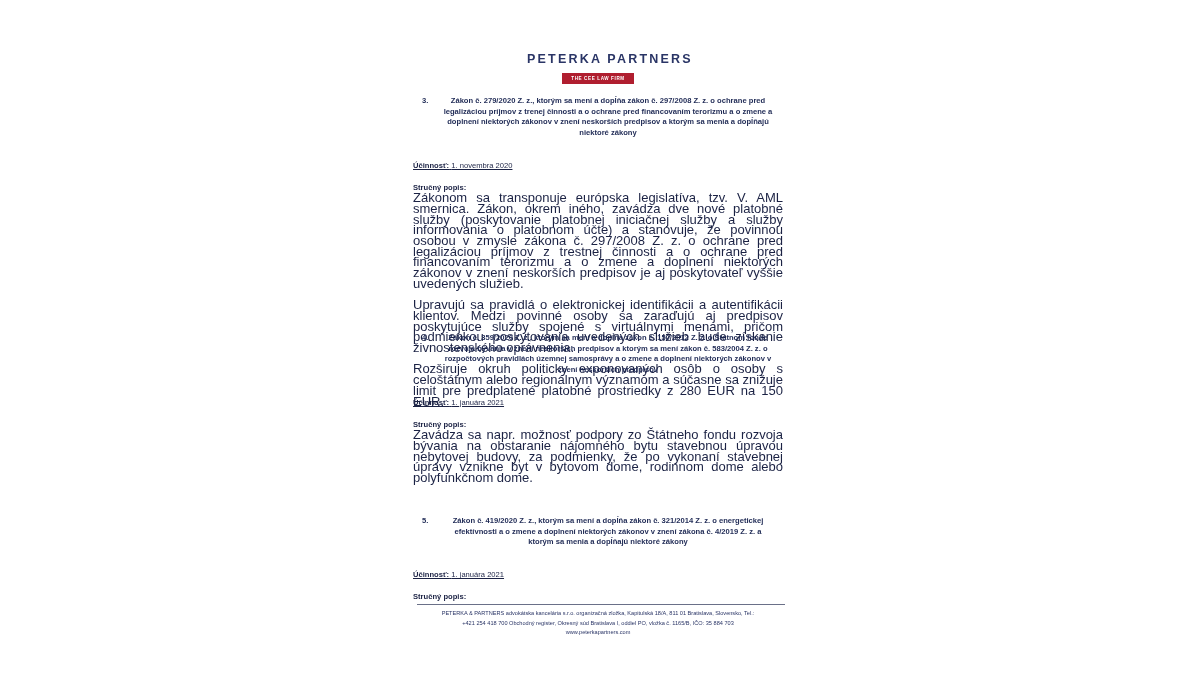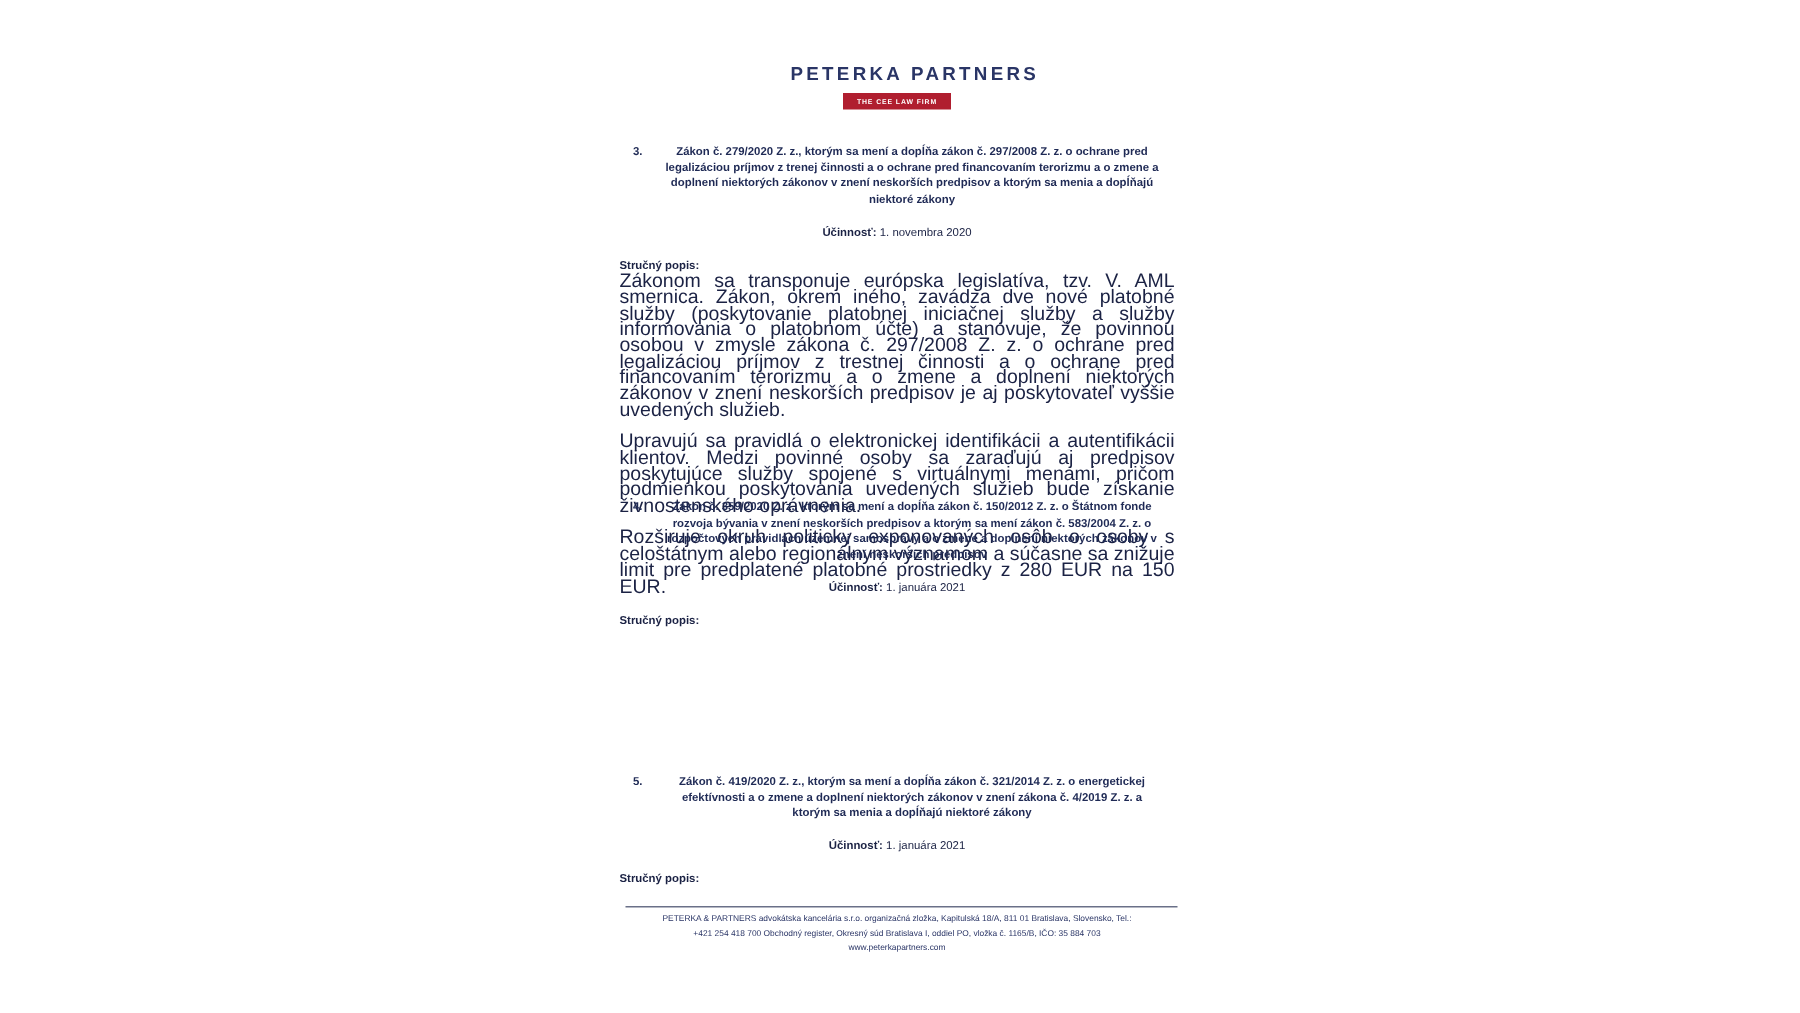--- a/index.html
+++ b/index.html
@@ -1,27 +1,27 @@
 <!DOCTYPE html>
 <html><head>
   <meta charset="utf-8">
   <style>
     html, body { margin: 0; padding: 0; background: #ffffff; }
     body { width: 1200px; height: 675px; overflow: hidden; position: relative;
            font-family: "Liberation Sans", "DejaVu Sans", sans-serif; color: #1b2244; }
     .page { position: absolute; left: 413px; top: 0; width: 370px; }
-    .logo { position: absolute; left: 114px; top: 42px; width: 142px; text-align: center; }
+    .logo { position: absolute; left: 114px; top: 52px; width: 142px; text-align: center; }
     .logo-name { font-size: 12.5px; font-weight: bold; letter-spacing: 2.2px; color: #2a3566; white-space: nowrap; }
     .logo-badge { display: inline-block; margin-top: 5px; background: #b01e2f; color: #fff;
                   font-size: 4.6px; font-weight: bold; letter-spacing: 0.6px; padding: 3px 9px; }
     .section { position: absolute; left: 0; width: 370px; }
     .heading { position: relative; text-align: center; font-weight: bold; font-size: 7.6px;
                line-height: 10.7px; color: #1f2a55; padding: 0 8px 0 28px; }
     .num { position: absolute; left: 9px; top: 0; font-weight: bold; }
-    .eff { text-align: center; font-size: 7.6px; line-height: 10.7px; margin-top: 11px; color: #1b2244; }
+    .eff { font-size: 7.6px; line-height: 10.7px; margin-top: 22px; color: #1b2244; text-decoration: underline; }
     .eff b { font-weight: bold; }
     .lbl { text-align: left; font-weight: bold; font-size: 7.6px; line-height: 10.7px; margin-top: 11px; }
     .para { font-size: 13px; line-height: 10.7px; text-align: justify; color: #1b2244; }
     .para + .para { margin-top: 10.7px; }
     .footer-line { position: absolute; left: 4px; top: 604px; width: 368px; height: 1px; background: #6a7088; }
     .footer { position: absolute; left: 0; top: 609px; width: 370px; text-align: center;
               font-size: 5.6px; line-height: 9.6px; color: #2a3566; }
   </style>
 </head>
 <body>
@@ -51,20 +51,21 @@
   <div class="section" style="top:333px;">
     <div class="heading">
       <span class="num">4.</span>
       <span>Zákon č. 359/2020 Z. z., ktorým sa mení a dopĺňa zákon č. 150/2012 Z. z. o Štátnom fonde rozvoja bývania v znení neskorších predpisov a ktorým sa mení zákon č. 583/2004 Z. z. o rozpočtových pravidlách územnej samosprávy a o zmene a doplnení niektorých zákonov v znení neskorších predpisov</span>
     </div>
     <div class="eff">
       <b>Účinnosť:</b>
       <span>1. januára 2021</span>
     </div>
     <div class="lbl">Stručný popis:</div>
+    <div class="para">Zavádza sa napr. možnosť podpory zo Štátneho fondu rozvoja bývania na obstaranie nájomného bytu stavebnou úpravou nebytovej budovy, za podmienky, že po vykonaní stavebnej úpravy vznikne byt v bytovom dome, rodinnom dome alebo polyfunkčnom dome.</div>
   </div>
 
   <div class="section" style="top:516px;">
     <div class="heading">
       <span class="num">5.</span>
       <span>Zákon č. 419/2020 Z. z., ktorým sa mení a dopĺňa zákon č. 321/2014 Z. z. o energetickej efektívnosti a o zmene a doplnení niektorých zákonov v znení zákona č. 4/2019 Z. z. a ktorým sa menia a dopĺňajú niektoré zákony</span>
     </div>
     <div class="eff">
       <b>Účinnosť:</b>
       <span>1. januára 2021</span>

